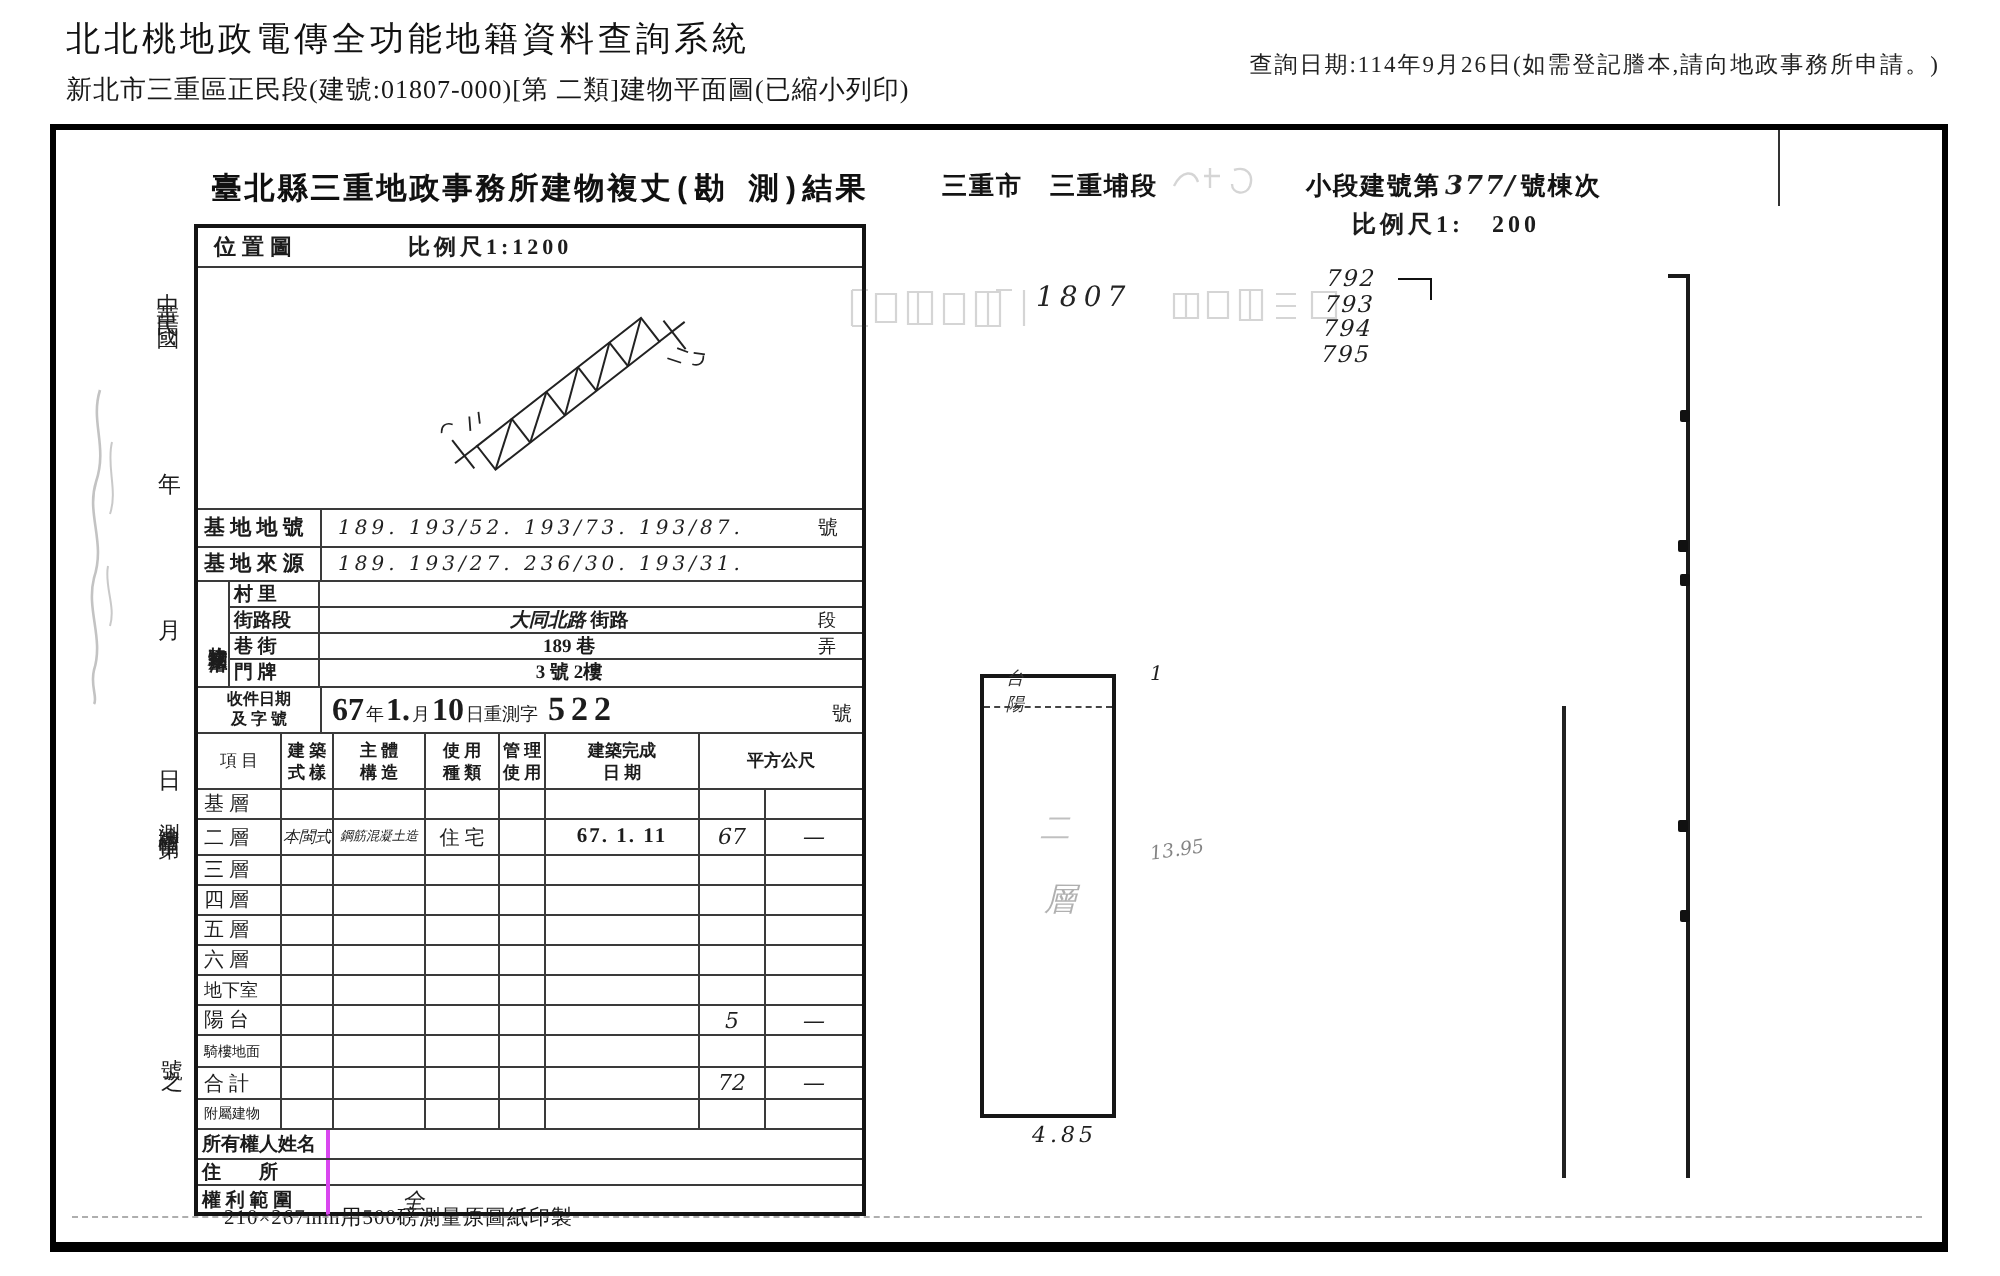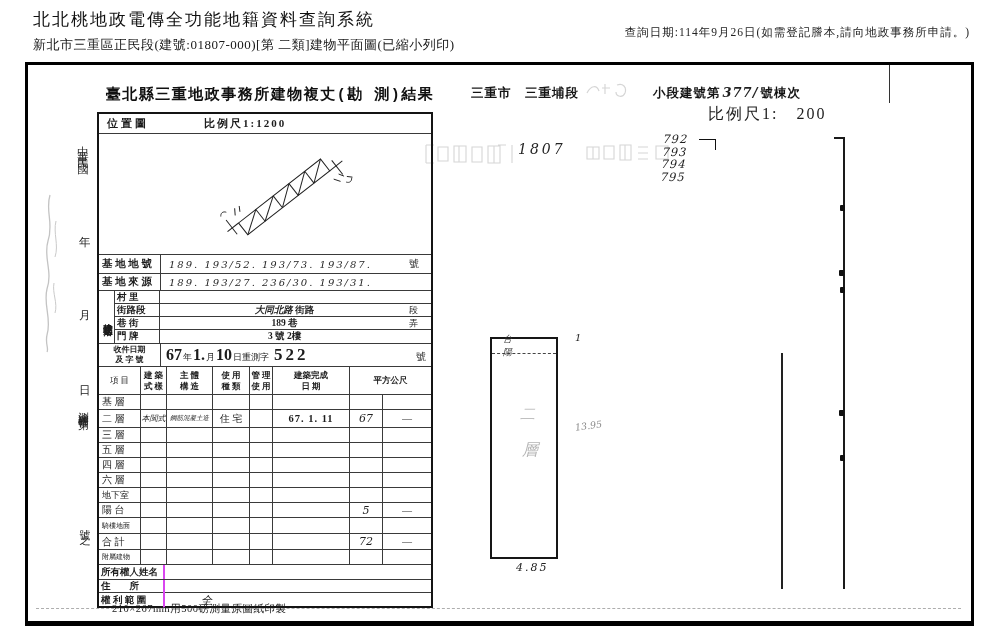--- a/index.html
+++ b/index.html
@@ -74,21 +74,21 @@
   .owner.h13{height:13px;}
   .owner.last{border-bottom:none;}
   .olabel{height:100%;display:flex;align-items:center;padding-left:2px;border-right:2px solid #d946ef;font-weight:bold;}
   .oval{padding-left:36px;font-size:11px;}
   .foot-note{left:84px;top:537px;font-size:10.5px;letter-spacing:.5px;color:#181818;}
   
   .r-title{left:443px;top:16px;font-size:12.5px;font-weight:bold;letter-spacing:1px;display:flex;
            align-items:baseline;color:#141414;}
   .r-title .gap1{margin-left:14px;}
   .r-hw-no{font-size:13px;margin:0 2px;letter-spacing:1px;}
-  .r-scale{left:680px;top:39px;font-size:16px;font-weight:normal;letter-spacing:2px;}
+  .r-scale{left:648px;top:39px;font-size:12px;font-weight:bold;letter-spacing:2px;}
   .stamp-1807{left:490px;top:76px;font-size:14px;letter-spacing:3px;color:#242424;}
   .hw-col{left:634px;top:68px;font-size:11.5px;line-height:12.5px;transform:skewX(-4deg);letter-spacing:1px;}
   .hw-bracket{left:671px;top:74px;width:17px;height:11px;border-top:1.5px solid #111;border-right:1.5px solid #111;}
   .scrib{opacity:.2;}
   
   .plan{left:462px;top:272px;width:68px;height:222px;border:2px solid #161616;}
   .plan-top{height:15px;border-bottom:1px dashed #444;display:flex;align-items:center;
             justify-content:center;font-size:9px;letter-spacing:13px;padding-left:11px;color:#333;}
   .floor1{left:492px;top:340px;font-size:15px;opacity:.28;}
   .floor2{left:494px;top:375px;font-size:16px;opacity:.35;}
@@ -238,31 +238,31 @@
       <span class="lc">三  層</span>
       <span class="lc"></span>
         <span class="lc"></span>
         <span class="lc"></span>
         <span class="lc"></span>
         <span class="lc"></span>
         <span class="lc"></span>
         <span class="lc"></span>
     </div>
     <div class="lrow">
+      <span class="lc">四  層</span>
+      <span class="lc"></span>
+        <span class="lc"></span>
+        <span class="lc"></span>
+        <span class="lc"></span>
+        <span class="lc"></span>
+        <span class="lc"></span>
+        <span class="lc"></span>
+    </div>
+    <div class="lrow">
       <span class="lc">五  層</span>
-      <span class="lc"></span>
-        <span class="lc"></span>
-        <span class="lc"></span>
-        <span class="lc"></span>
-        <span class="lc"></span>
-        <span class="lc"></span>
-        <span class="lc"></span>
-    </div>
-    <div class="lrow">
-      <span class="lc">四  層</span>
       <span class="lc"></span>
         <span class="lc"></span>
         <span class="lc"></span>
         <span class="lc"></span>
         <span class="lc"></span>
         <span class="lc"></span>
         <span class="lc"></span>
     </div>
     <div class="lrow">
       <span class="lc">六  層</span>

